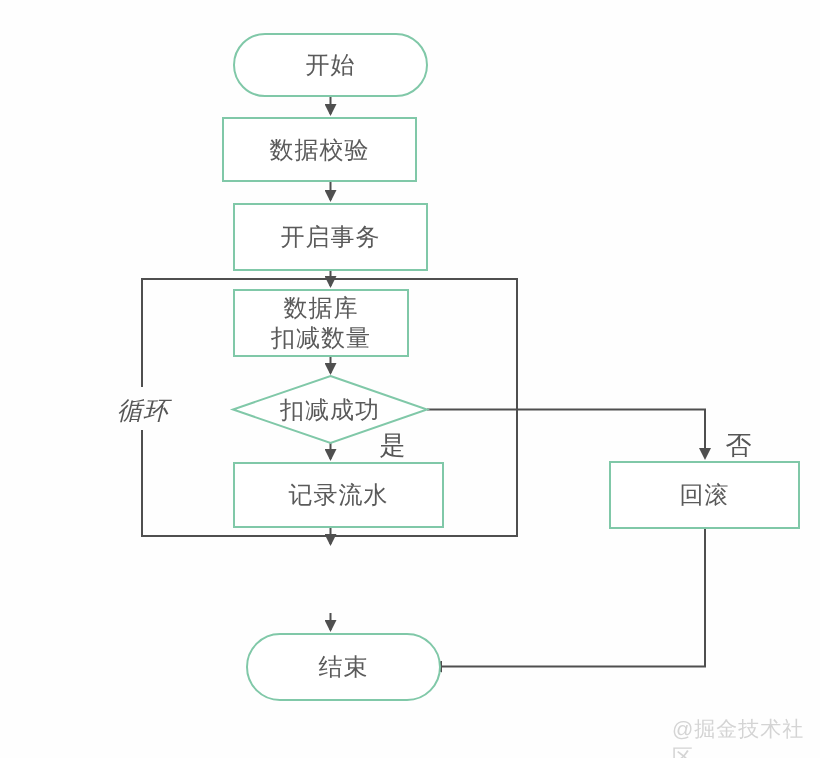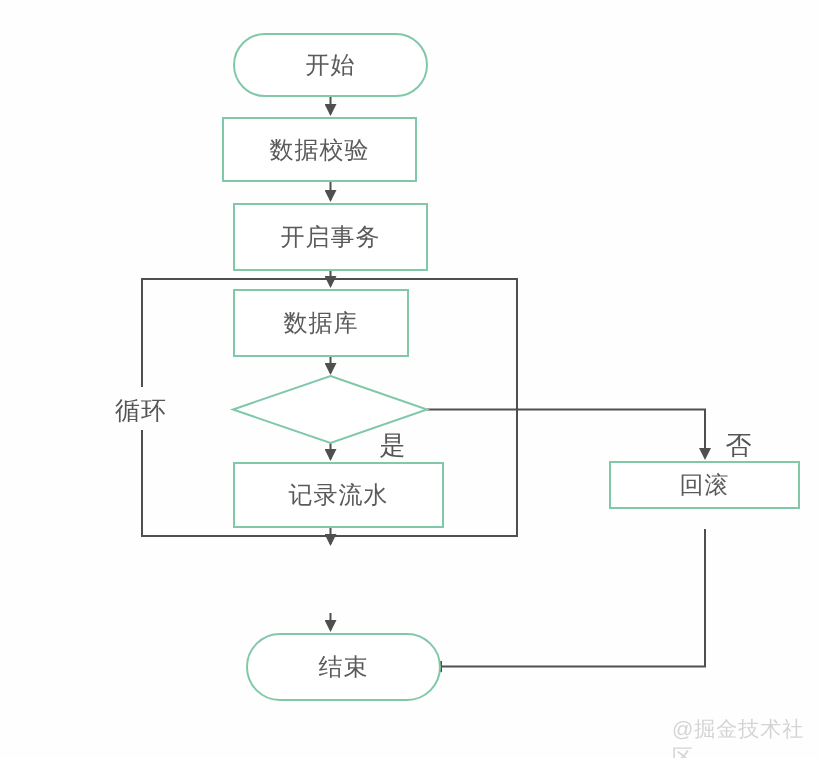--- a/index.html
+++ b/index.html
@@ -24,20 +24,22 @@
     text-align: center;
   }
   .stadium { border-radius: 999px; }
   .ghost { background: transparent; border: none; }
   .edge-label {
     position: absolute; color: #565656; font-size: 26px; letter-spacing: 1px;
     text-align: center;
   }
   .loop-label {
     position: absolute; color: #565656; font-size: 25px; letter-spacing: 1px;
+    text-align: center;
+    font-style: italic;
   }
   .watermark {
     position: absolute; left: 672px; top: 715px;
     color: #d4d4d4; font-size: 21px; letter-spacing: 1px;
   }
 </style>
 </head>
 <body>
 
 <div class="canvas">
@@ -73,28 +75,32 @@
   <div class="node" style="left:222px; top:117px; width:195px; height:65px;">
     <span>数据校验</span>
   </div>
 
   <div class="node" style="left:233px; top:203px; width:195px; height:68px;justify-content:center;">
     <span>开启事务</span>
   </div>
 
   <div class="node" style="left:233px; top:289px; width:176px; height:68px;">
     <span>数据库</span>
+    <span>扣减数量</span>
   </div>
 
+  <div class="node ghost" style="left:233px; top:376px; width:194px; height:67px;">
+    <span>扣减成功</span>
+  </div>
 
   <div class="node" style="left:233px; top:462px; width:211px; height:66px;">
     <span>记录流水</span>
   </div>
 
-  <div class="node" style="left:609px; top:461px; width:191px; height:48px;">
+  <div class="node" style="left:609px; top:461px; width:191px; height:68px;">
     <span>回滚</span>
   </div>
 
 
   <div class="node stadium" style="left:246px; top:633px; width:195px; height:68px;">
     <span>结束</span>
   </div>
 
   <div class="edge-label" style="left:376px; top:428px; width:34px;">是</div>
 

